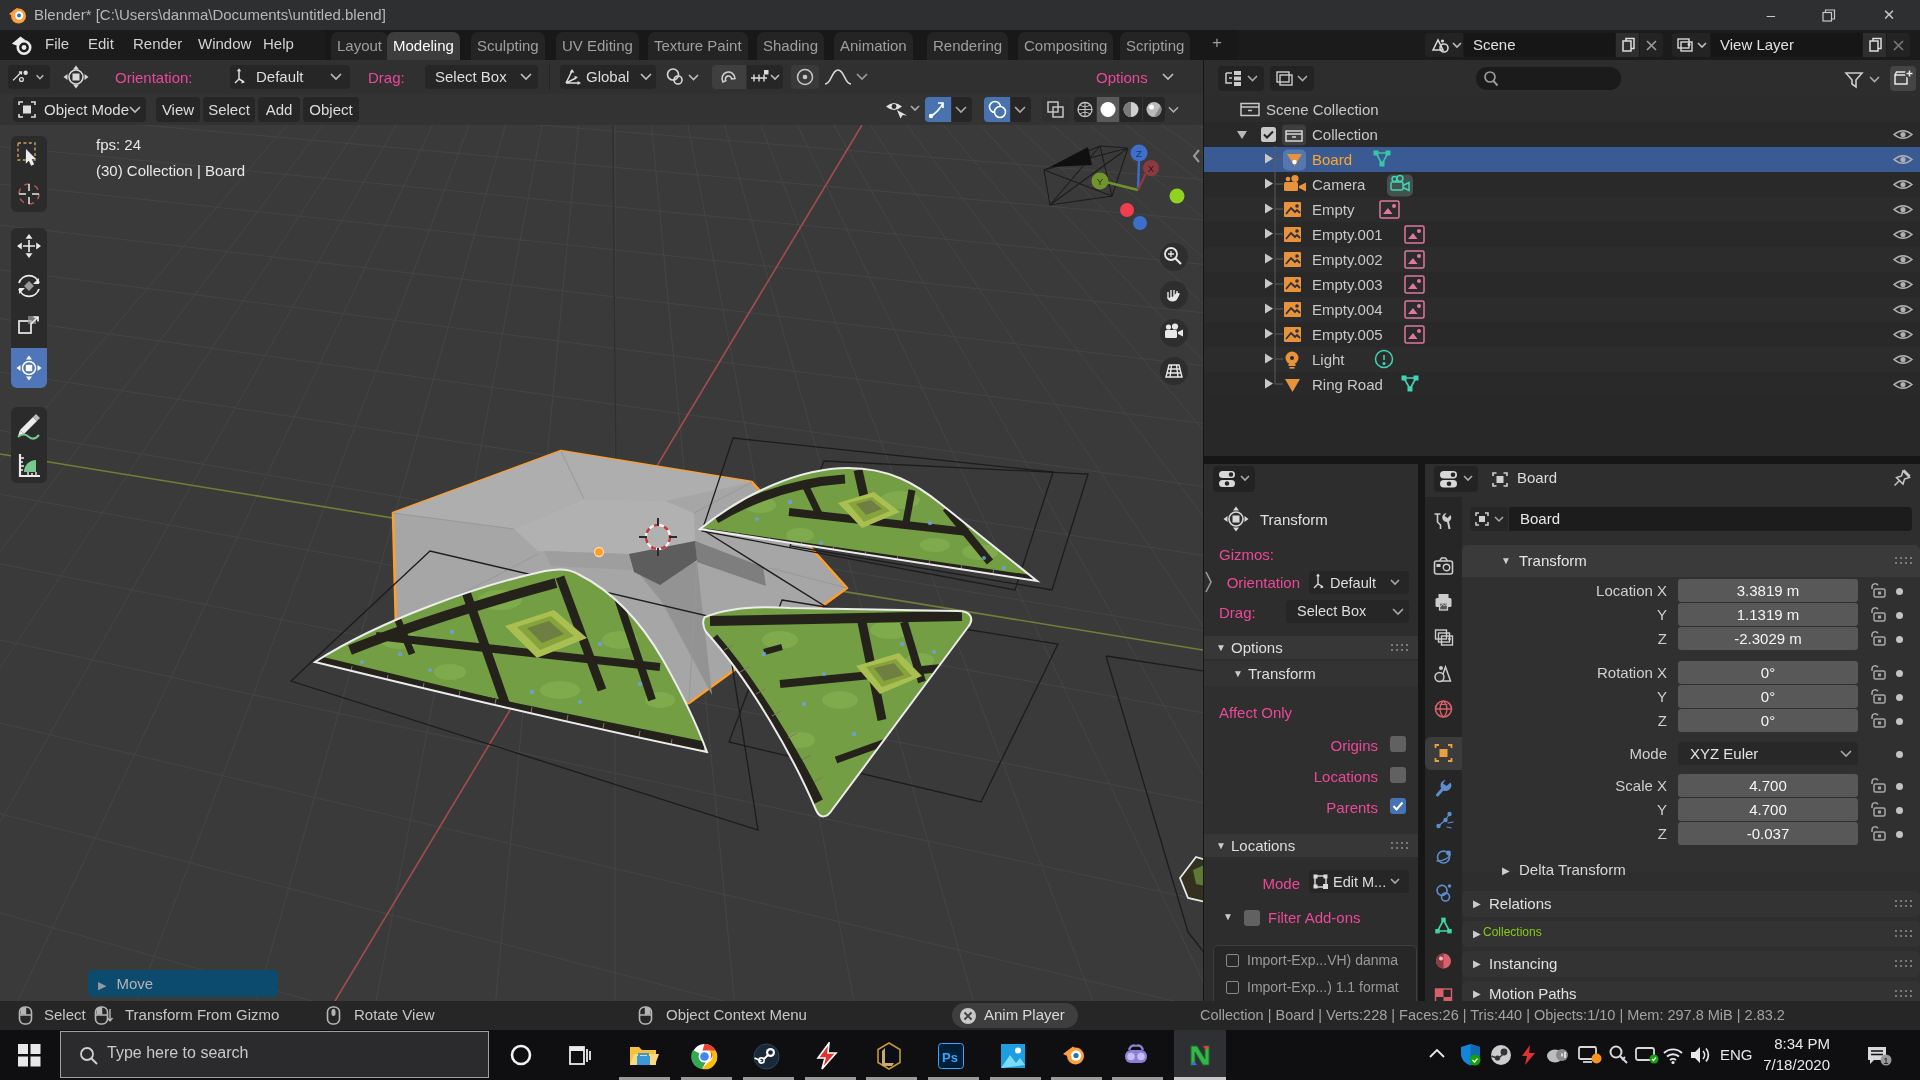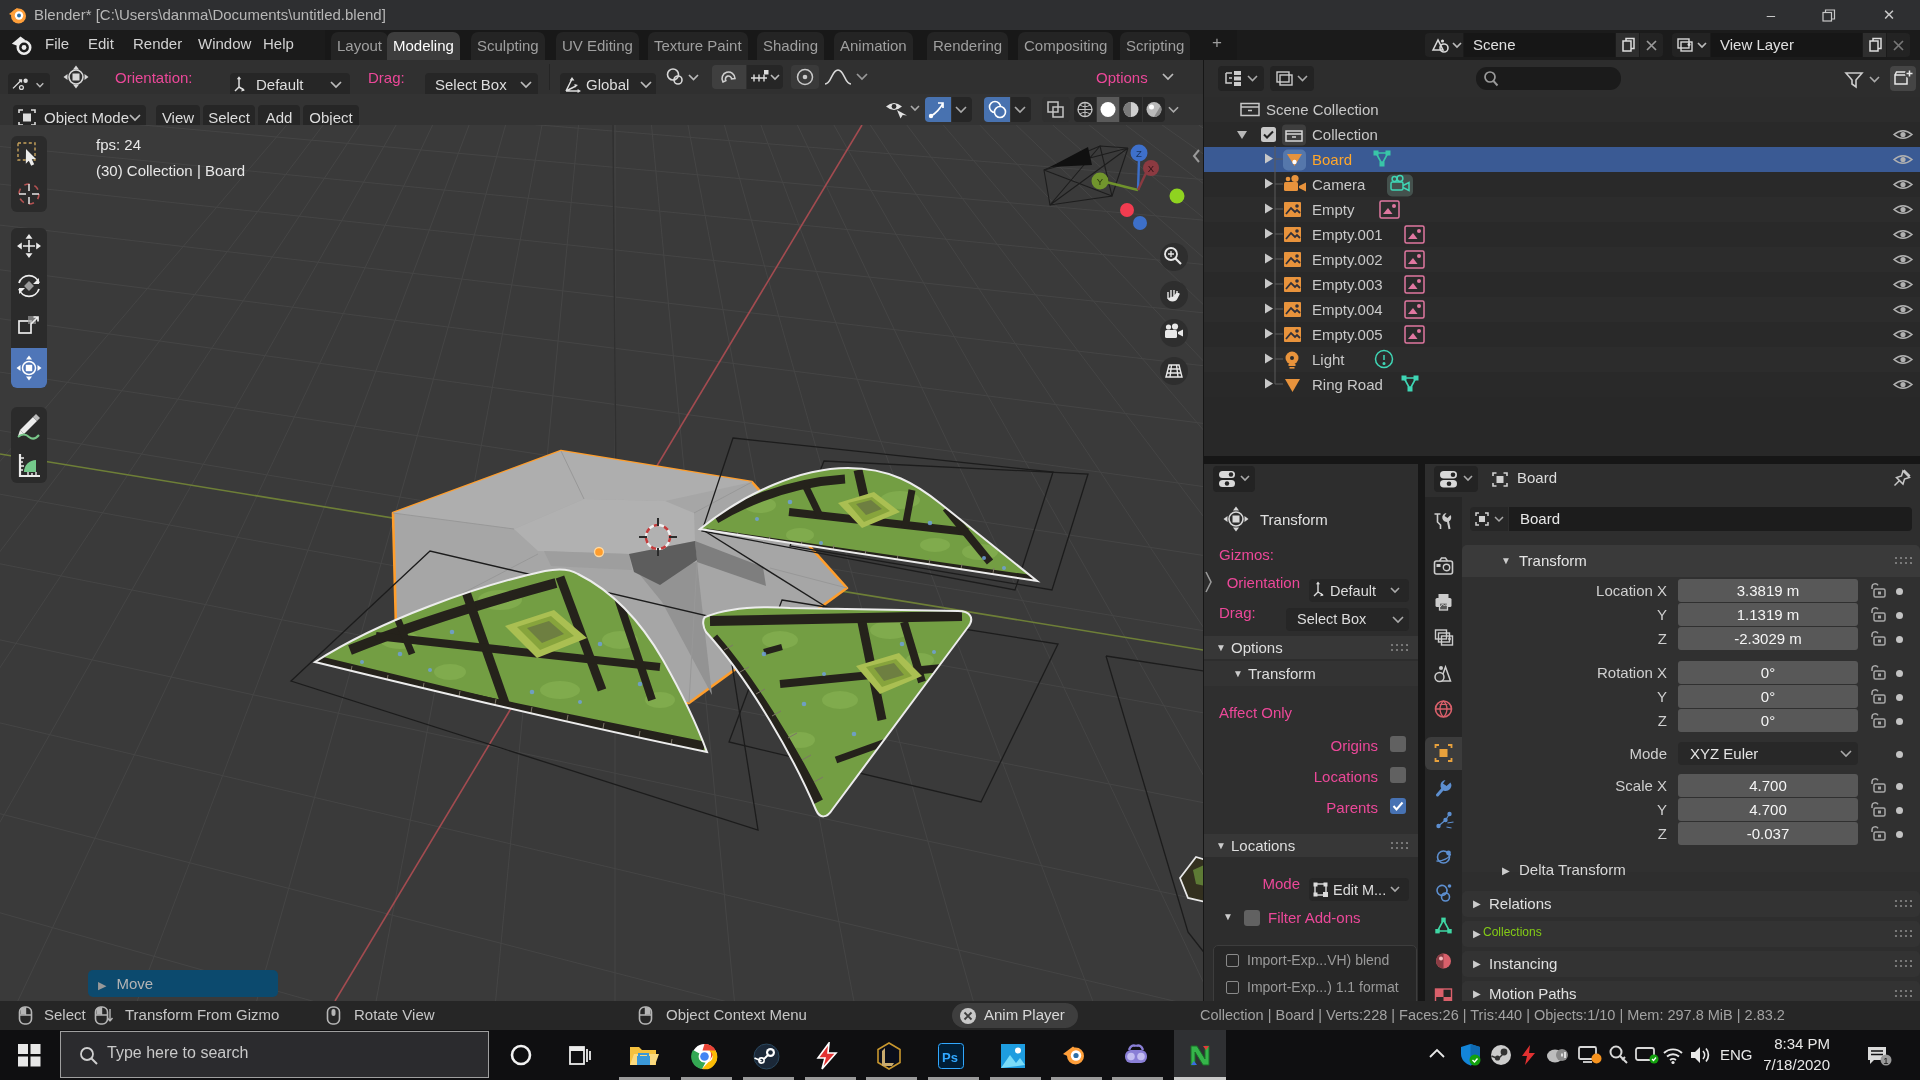--- a/index.html
+++ b/index.html
@@ -11,21 +11,21 @@
 #titletext { left:34px; top:6px; font-size:15px; color:#b7b7b7; }
 .wbtn { top:0; width:46px; height:30px; color:#c8c8c8; font-size:15px; text-align:center; line-height:30px; }
 
 #topbar { left:0; top:30px; width:1920px; height:30px; background:#1b1b1b; }
 .menu { top:5px; font-size:15px; color:#d2d2d2; }
 .tab { top:2px; height:28px; border-radius:7px 7px 0 0; background:#242424; color:#9f9f9f; font-size:15px; text-align:center; line-height:27px; padding:0 6px; }
 .tabactive { background:#3d3d3d; color:#fefefe; }
 
 #toolheader { left:0; top:60px; width:1203px; height:34px; background:#303030; }
 #vpheader { left:0; top:94px; width:1203px; height:31px; background:#333333; }
-.w { background:#262626; border-radius:4px; color:#dddddd; font-size:15px;margin-top:8px; }
+.w { background:#262626; border-radius:4px; color:#dddddd; font-size:15px; }
 .lbl { font-size:15px; color:#ec4899; }
 
 #viewport { left:0; top:125px; width:1203px; height:876px; background:#3a3a3a; }
 
 #outliner { left:1204px; top:60px; width:716px; height:396px; background:#282828; }
 #outlinerhead { left:0; top:0; width:716px; height:37px; background:#2d2d2d; }
 
 #toolpanel { left:1204px; top:458px; width:220px; height:543px; background:#2d2d2d; }
 
 #props { left:1425px; top:458px; width:495px; height:543px; background:#2e2e2e; }
@@ -919,21 +919,21 @@
       <rect x="14" y="14" width="5" height="5" fill="#ddd"></rect>
       <text x="24" y="16.5" font-size="14.5" fill="#ddd">Edit M...</text>
       <path d="M82 9 l4 4 l4 -4" fill="none" stroke="#aaa" stroke-width="1.6"></path>
     </svg>
   </div>
   <div class="abs" style="left:19px;top:453px;font-size:10px;color:#ccc">▼</div>
   <div class="abs" style="left:40px;top:452px;width:16px;height:16px;background:#616161;border-radius:3px"></div>
   <div class="abs lbl" style="left:64px;top:451px">Filter Add-ons</div>
   <div class="abs" style="left:9px;top:487px;width:204px;height:70px;background:#272727;border:1px solid #3d3d3d;border-radius:5px">
     <div class="abs" style="left:12px;top:8px;width:13px;height:13px;border:1.4px solid #8a8a8a;border-radius:2px"></div>
-    <div class="abs" style="left:33px;top:6px;font-size:14px;color:#9a9a9a">Import-Exp...VH) blend</div>
+    <div class="abs" style="left:33px;top:6px;font-size:14px;color:#9a9a9a">Import-Exp...VH) danma</div>
     <div class="abs" style="left:12px;top:35px;width:13px;height:13px;border:1.4px solid #8a8a8a;border-radius:2px"></div>
     <div class="abs" style="left:33px;top:33px;font-size:14px;color:#9a9a9a">Import-Exp...) 1.1 format</div>
   </div>
   <svg class="abs" style="left:0px;top:110px" width="10" height="28" viewBox="0 0 10 28">
         <path d="M2 4 l5 10 l-5 10" fill="none" stroke="#999" stroke-width="1.6"></path>
       </svg>
 </div>
 
 <div id="props" class="abs" style="overflow:hidden">
   <div class="abs" style="left:9px;top:8px;width:44px;height:26px;background:#232323;border-radius:4px">

